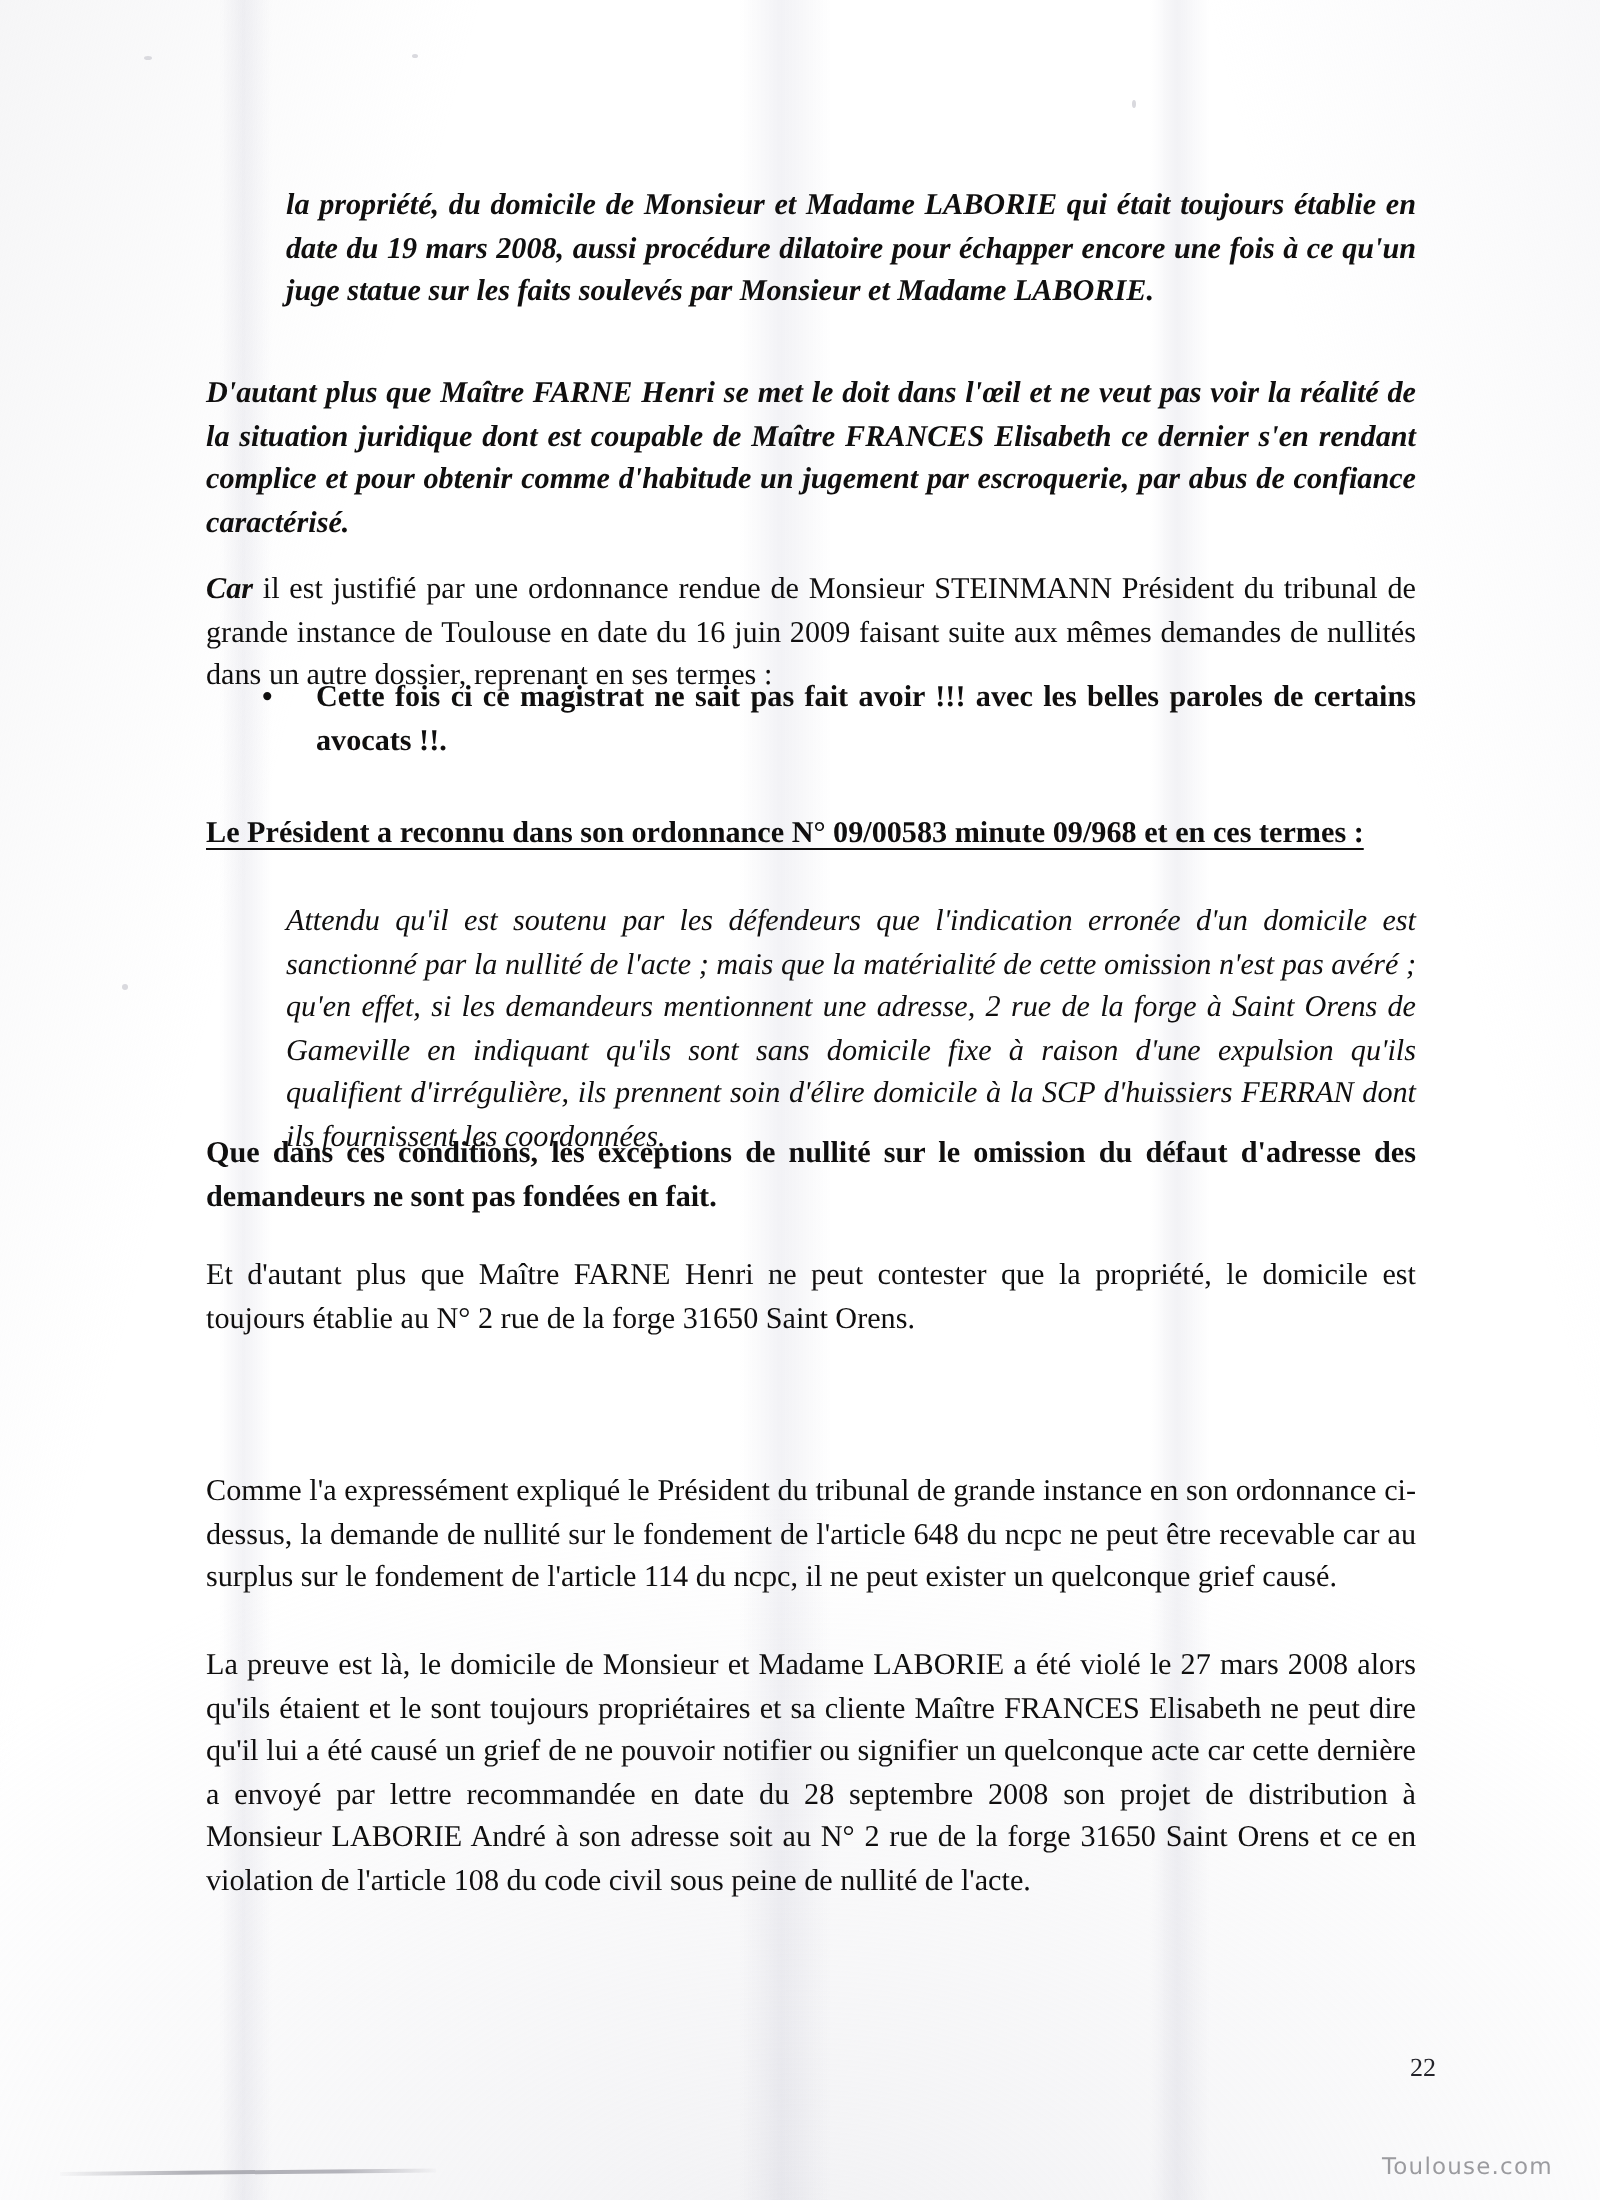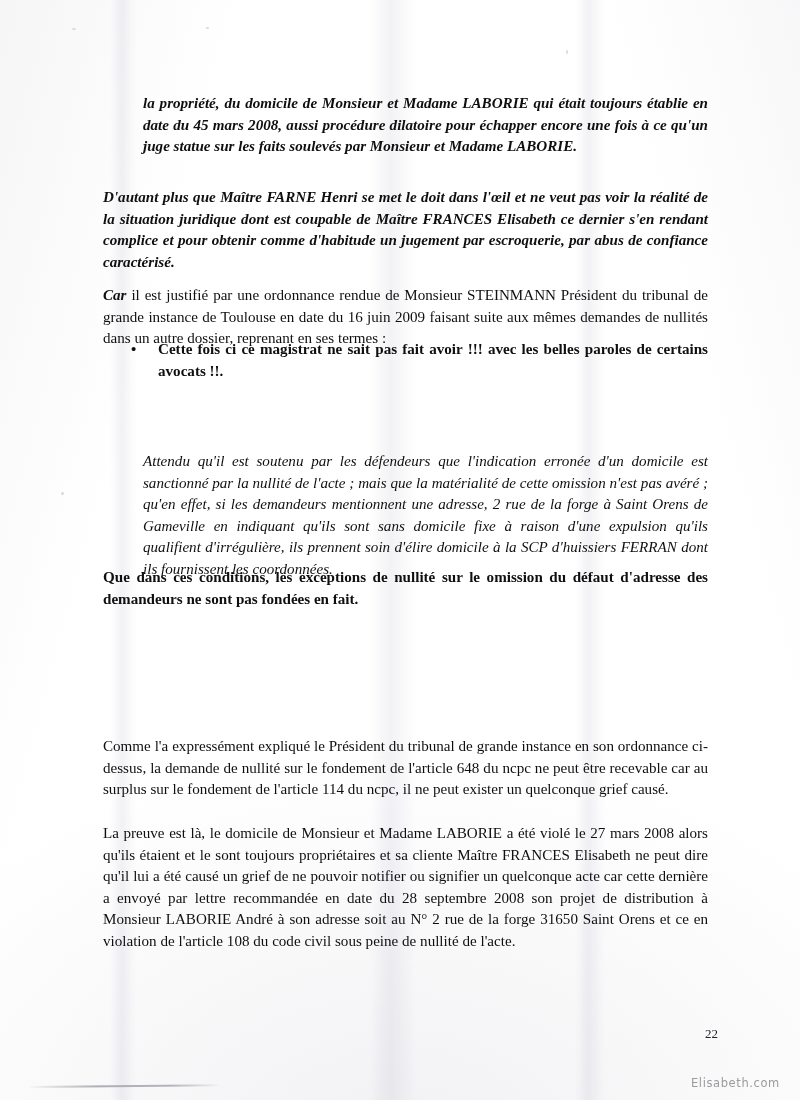--- a/index.html
+++ b/index.html
@@ -161,44 +161,46 @@
   <div class="scan-streak" style="left:575px; top:0; width:30px; height:1100px;"></div>
   <div class="scan-streak" style="left:110px; top:0; width:26px; height:1100px;"></div>
 
   <span class="speck" style="left:61px; top:492px; width:3px; height:3px;"></span>
   <span class="speck" style="left:566px; top:50px; width:2px; height:4px;"></span>
   <span class="speck" style="left:206px; top:27px; width:3px; height:2px;"></span>
   <span class="speck" style="left:72px; top:28px; width:4px; height:2px;"></span>
 
   <div class="content">
 
-    <p class="block blk-indent bi" style="top:78px;">la propriété, du domicile de Monsieur et Madame LABORIE qui était toujours établie en date du 45 mars 2008, aussi procédure dilatoire pour échapper encore une fois à ce qu'un juge statue sur les faits soulevés par Monsieur et Madame LABORIE.</p>
+    <p class="block blk-indent bi" style="top:78px;">la propriété, du domicile de Monsieur et Madame LABORIE qui était toujours établie en date du 19 mars 2008, aussi procédure dilatoire pour échapper encore une fois à ce qu'un juge statue sur les faits soulevés par Monsieur et Madame LABORIE.</p>
 
     <p class="block blk-main bi" style="top:172px;">D'autant plus que Maître FARNE Henri se met le doit dans l'œil et ne veut pas voir la réalité de la situation juridique dont est coupable de Maître FRANCES Elisabeth ce dernier s'en rendant complice et  pour obtenir comme d'habitude un jugement par escroquerie, par abus de confiance caractérisé.</p>
 
     <p class="block blk-main rg" style="top:265px;"><span class="bi">Car</span><span class="rg"> il est justifié par une ordonnance rendue de Monsieur STEINMANN Président du tribunal de grande instance de Toulouse en date du 16 juin 2009 faisant suite aux mêmes demandes de nullités dans un autre dossier, reprenant en ses termes :</span></p>
 
     <div class="bullet-row" style="top:339px;">
       <span class="dot">•</span>
       <span class="btext">Cette fois ci ce magistrat ne sait pas fait avoir !!! avec les belles paroles de certains avocats !!.</span>
     </div>
 
+    <p class="block blk-main bd u" style="top:392px; text-align:left;">Le Président a reconnu dans son ordonnance N° 09/00583 minute 09/968 et en ces termes :</p>
 
     <p class="block blk-indent it" style="top:436px;">Attendu qu'il est soutenu par les défendeurs que l'indication erronée d'un domicile est sanctionné par la nullité de l'acte ; mais que la matérialité de cette omission n'est pas avéré ; qu'en effet, si les demandeurs mentionnent une adresse, 2 rue de la forge à Saint Orens de Gameville en indiquant qu'ils sont sans domicile fixe à raison d'une expulsion qu'ils qualifient d'irrégulière, ils prennent soin d'élire domicile à la SCP d'huissiers FERRAN dont ils fournissent les coordonnées.</p>
 
     <p class="block blk-main bd" style="top:552px;">Que dans ces conditions, les exceptions de nullité sur le omission du défaut d'adresse des demandeurs ne sont pas fondées en fait.</p>
 
+    <p class="block blk-main rg" style="top:608px;">Et d'autant plus que Maître FARNE Henri ne peut contester que la propriété, le domicile est toujours établie au N° 2 rue de la forge 31650 Saint Orens.</p>
 
 
     <p class="block blk-main rg" style="top:716px;">Comme l'a expressément expliqué le Président du tribunal de grande instance en son ordonnance ci-dessus, la demande de nullité sur le fondement de l'article 648 du ncpc ne peut être recevable car au surplus sur le fondement de l'article 114 du ncpc, il ne peut exister un quelconque grief causé.</p>
 
     <p class="block blk-main rg" style="top:803px;">La preuve est là, le domicile de Monsieur et Madame LABORIE a été violé le 27 mars 2008 alors qu'ils étaient et le sont toujours propriétaires et sa cliente Maître FRANCES Elisabeth ne peut dire qu'il lui a été causé un grief de ne pouvoir notifier ou signifier un quelconque acte car cette dernière a envoyé par lettre recommandée en date du 28 septembre 2008 son projet de distribution à Monsieur LABORIE André à son adresse soit au N° 2 rue de la forge 31650 Saint Orens et ce en violation de l'article 108 du code civil sous peine de nullité de l'acte.</p>
 
 
   </div>
 
   <div class="pageno">22</div>
 
-  <div class="watermark">Elisabeth.com</div>
+  <div class="watermark">Toulouse.com</div>
 
   <div class="scan-line"></div>
 
 </div>
 
 </body></html>

